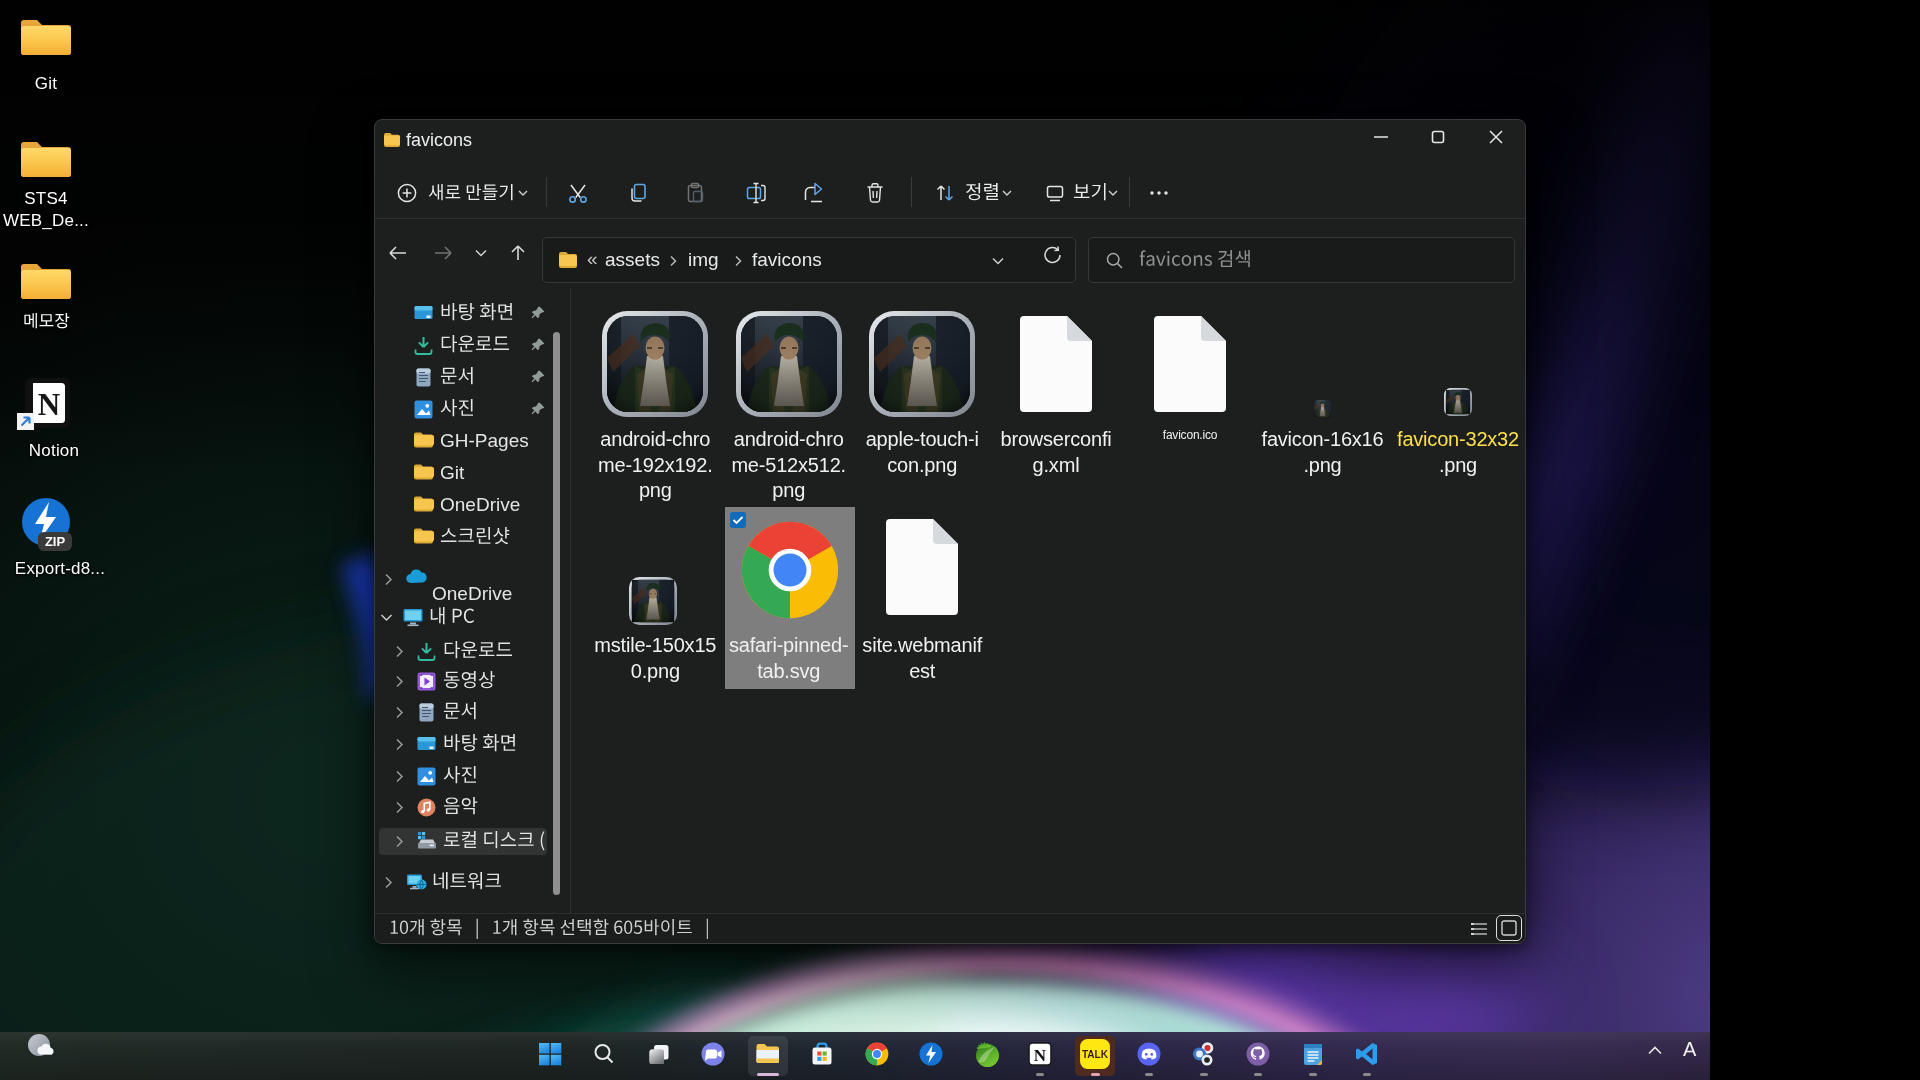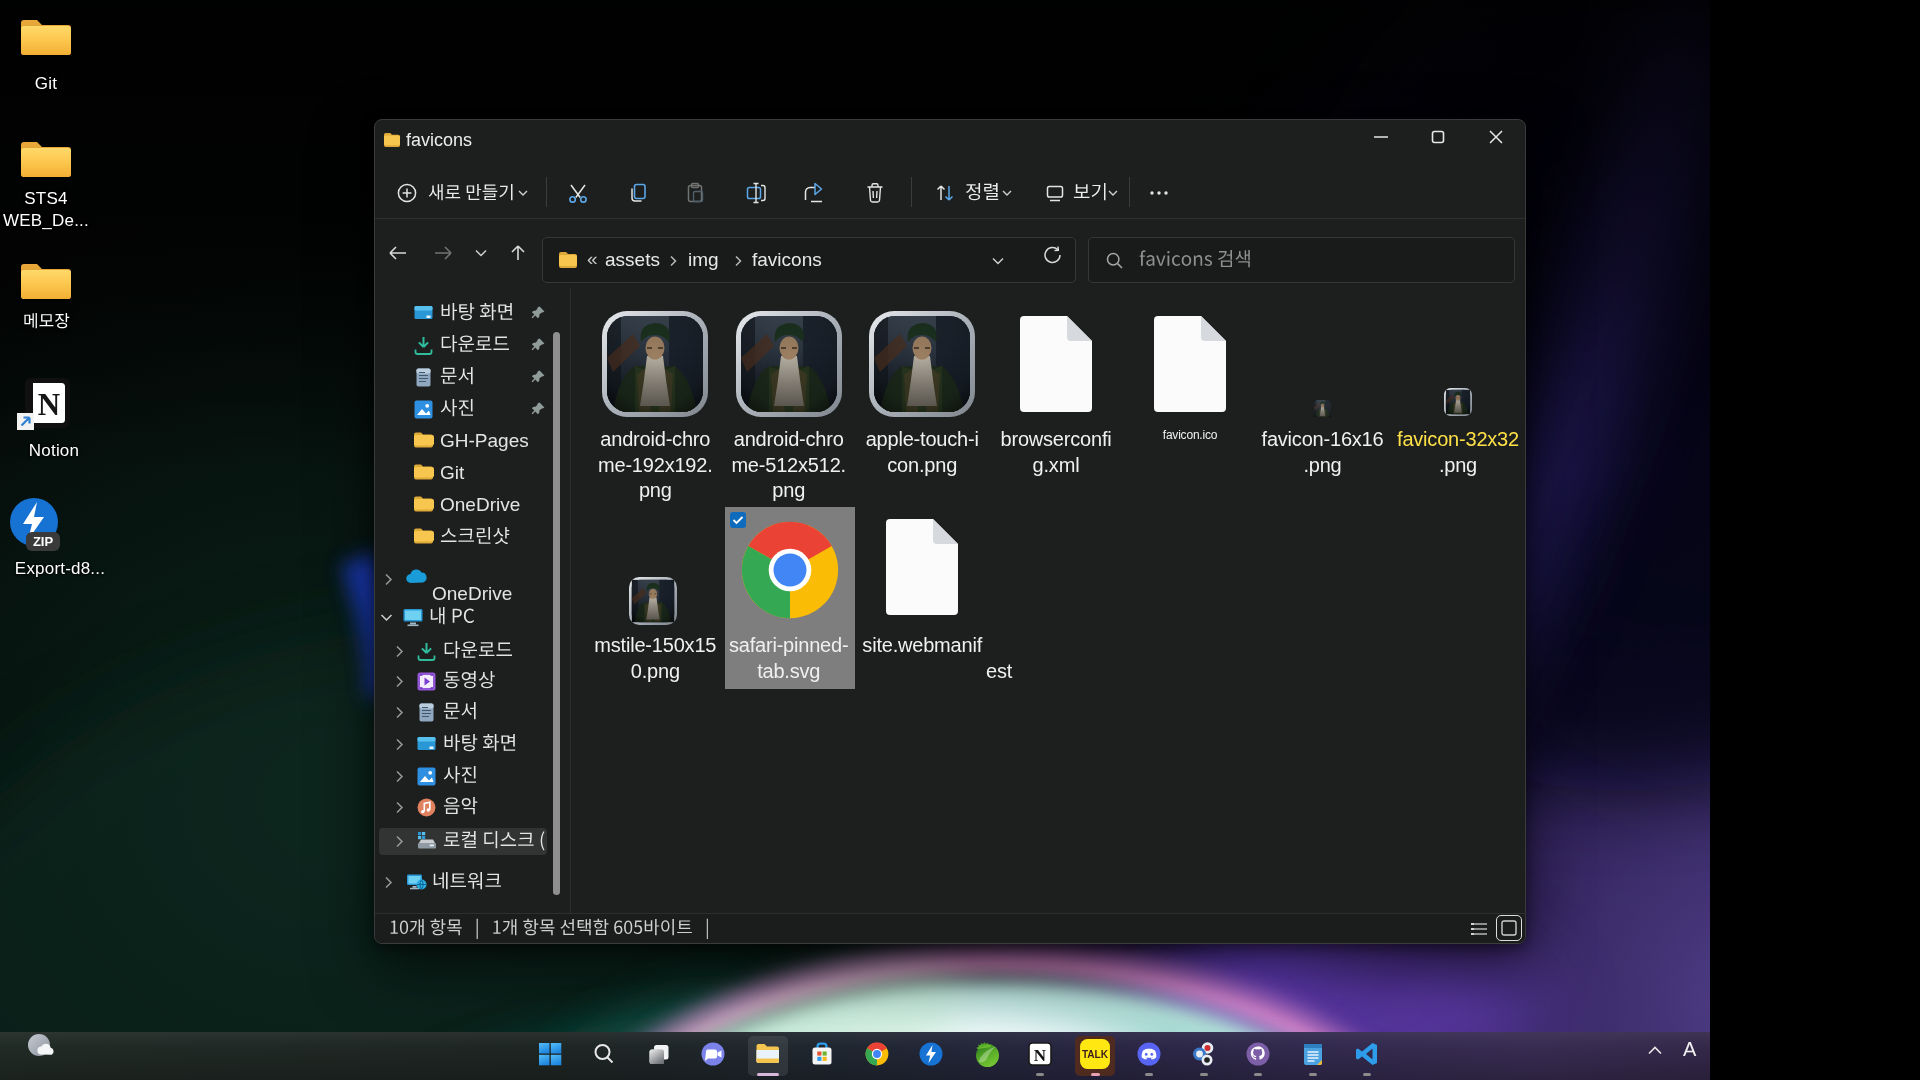--- a/index.html
+++ b/index.html
@@ -121,21 +121,21 @@
         <path d="M1.4 2.7H7.3V12.2H1.4ZM5.9 3.8H2.7V11.0H5.9ZM12.6 0.9H13.9V16.3H12.6ZM6.6 6.7H10.1V7.9H6.6ZM9.5 1.2H10.8V15.5H9.5Z M16.5 13.1H30.4V14.3H16.5ZM22.7 9.2H24.1V13.5H22.7ZM18.1 2.2H28.7V9.4H18.1ZM27.4 3.3H19.5V8.3H27.4Z M35.9 2.6H37.1V3.8Q37.1 5.2 36.5 6.4Q36.0 7.6 35.0 8.5Q34.1 9.4 32.8 9.9L32.1 8.8Q33.2 8.4 34.1 7.6Q35.0 6.9 35.4 5.9Q35.9 4.9 35.9 3.8ZM36.2 2.6H37.3V3.8Q37.3 4.8 37.8 5.7Q38.2 6.6 39.1 7.3Q39.9 8.0 41.0 8.3L40.4 9.5Q39.1 9.0 38.1 8.2Q37.2 7.3 36.7 6.2Q36.2 5.1 36.2 3.8ZM32.5 2.0H40.7V3.2H32.5ZM42.7 0.9H44.1V10.2H42.7ZM43.7 4.8H46.3V6.0H43.7ZM39.2 10.6Q40.7 10.6 41.9 10.9Q43.0 11.3 43.6 11.9Q44.2 12.5 44.2 13.4Q44.2 14.3 43.6 14.9Q43.0 15.6 41.9 15.9Q40.7 16.3 39.2 16.3Q37.6 16.3 36.5 15.9Q35.3 15.6 34.7 14.9Q34.1 14.3 34.1 13.4Q34.1 12.5 34.7 11.9Q35.3 11.3 36.5 10.9Q37.6 10.6 39.2 10.6ZM39.2 11.7Q38.0 11.7 37.2 11.9Q36.4 12.1 35.9 12.5Q35.5 12.9 35.5 13.4Q35.5 14.0 35.9 14.3Q36.4 14.7 37.2 14.9Q38.0 15.1 39.2 15.1Q40.3 15.1 41.1 14.9Q41.9 14.7 42.4 14.3Q42.8 14.0 42.8 13.4Q42.8 12.9 42.4 12.5Q41.9 12.1 41.1 11.9Q40.3 11.7 39.2 11.7Z" fill="#ffffff"></path>
       </svg></div>
     <div class="abs" style="left:16px;top:376px"><svg width="58" height="56" viewBox="0 0 58 56">
 <rect x="9" y="2" width="45" height="50" rx="6" fill="#101010"></rect>
 <path d="M17,7 h28.5 a3.5,3.5 0 0 1 3.5,3.5 v33 a3.5,3.5 0 0 1 -3.5,3.5 H17 Z" fill="#fff"></path>
 <text x="33" y="39" font-family="Liberation Serif,serif" font-weight="bold" font-size="31" fill="#161616" text-anchor="middle">N</text>
 <rect x="1" y="37" width="17" height="17" fill="#f2f2f2"></rect>
 <path d="M5.5,49.5 L13.5,41.5 M13.5,41.5 h-6 M13.5,41.5 v6" stroke="#2f7fd4" stroke-width="2.2" fill="none"></path>
 </svg></div>
     <div class="dlabel" style="left:8px;top:440px;width:92px">Notion</div>
-    <div class="abs" style="left:6px;top:496px"><svg width="56" height="56" viewBox="0 0 56 56">
+    <div class="abs" style="left:18px;top:496px"><svg width="56" height="56" viewBox="0 0 56 56">
 <circle cx="28" cy="26" r="24" fill="#1672d3"></circle>
 <path d="M31,6 L17,28 h9 l-4,16 L38,21 h-10 Z" fill="#fff"></path>
 <rect x="20" y="36" width="34" height="19" rx="6" fill="#3a3a3a"></rect>
 <text x="37" y="50" font-size="13" font-weight="bold" fill="#fff" text-anchor="middle" font-family="Liberation Sans,sans-serif">ZIP</text>
 </svg></div>
     <div class="dlabel" style="left:12px;top:558px;width:96px">Export-d8...</div>
 <div class="abs" style="left:374px;top:119px;width:1152px;height:825px;background:#1d1f1e;border:1px solid #3a3c3b;border-radius:8px;box-shadow:0 24px 60px rgba(0,0,0,.6),0 4px 14px rgba(0,0,0,.45);overflow:hidden">
 
 <svg class="abs" style="left:8px;top:12px" width="18" height="16" viewBox="0 0 20 18">
 <path d="M1,3 a2,2 0 0 1 2,-2 h5 l2,2 h7 a2,2 0 0 1 2,2 v10 a2,2 0 0 1 -2,2 H3 a2,2 0 0 1 -2,-2 Z" fill="#dda937"></path>
@@ -568,21 +568,21 @@
               <use href="#davinci" x="6" y="6" width="94" height="94"></use>
             </svg></div>
           <div class="abs" style="left:509.20000000000005px;top:397px"><svg width="76" height="100" viewBox="0 0 76 100">
               <use href="#docicon"></use>
             </svg></div>
           <div class="abs" style="left:190.3px;top:514px;width:180px;text-align:center;font-size:20px;color:#f0f0f0;letter-spacing:-0.2px">mstile-150x15</div>
           <div class="abs" style="left:190.3px;top:539.5px;width:180px;text-align:center;font-size:20px;color:#f0f0f0;letter-spacing:-0.2px">0.png</div>
           <div class="abs" style="left:323.7px;top:514px;width:180px;text-align:center;font-size:20px;color:#f0f0f0;letter-spacing:-0.2px">safari-pinned-</div>
           <div class="abs" style="left:323.7px;top:539.5px;width:180px;text-align:center;font-size:20px;color:#f0f0f0;letter-spacing:-0.2px">tab.svg</div>
           <div class="abs" style="left:457.20000000000005px;top:514px;width:180px;text-align:center;font-size:20px;color:#f0f0f0;letter-spacing:-0.2px">site.webmanif</div>
-          <div class="abs" style="left:457.20000000000005px;top:539.5px;width:180px;text-align:right;font-size:20px;color:#f0f0f0;letter-spacing:-0.2px">est</div>
+          <div class="abs" style="left:457.20000000000005px;top:539.5px;width:180px;text-align:center;font-size:20px;color:#f0f0f0;letter-spacing:-0.2px">est</div>
         </div>
       </div>
       <div class="abs" style="left:0;top:793px;width:1150px;height:30px;border-top:1px solid #2d2f2e;background:#1b1d1c">
         <div class="abs" style="left:14px;top:4px"><svg width="321" height="22" viewBox="0 0 321 22">
             <path d="M1.6 15.8V14.5H4.5V4.6H2.2V3.6Q3.1 3.4 3.7 3.2Q4.4 3.0 4.9 2.6H6.2V14.5H8.8V15.8Z M15.0 16.1Q13.8 16.1 12.8 15.3Q11.9 14.6 11.4 13.0Q10.9 11.5 10.9 9.2Q10.9 6.9 11.4 5.4Q11.9 3.9 12.8 3.2Q13.8 2.4 15.0 2.4Q16.3 2.4 17.2 3.2Q18.1 3.9 18.6 5.4Q19.1 6.9 19.1 9.2Q19.1 11.5 18.6 13.0Q18.1 14.6 17.2 15.3Q16.3 16.1 15.0 16.1ZM15.0 14.7Q15.7 14.7 16.3 14.2Q16.9 13.6 17.2 12.4Q17.5 11.1 17.5 9.2Q17.5 7.3 17.2 6.1Q16.9 4.8 16.3 4.3Q15.7 3.7 15.0 3.7Q14.3 3.7 13.7 4.3Q13.1 4.8 12.8 6.1Q12.5 7.3 12.5 9.2Q12.5 11.1 12.8 12.4Q13.1 13.6 13.7 14.2Q14.3 14.7 15.0 14.7Z M33.2 1.0H34.7V17.2H33.2ZM30.6 7.5H33.7V8.7H30.6ZM26.4 3.1H27.8Q27.8 4.6 27.5 6.1Q27.2 7.6 26.5 9.0Q25.8 10.4 24.7 11.6Q23.5 12.8 21.7 13.8L20.9 12.7Q22.9 11.5 24.1 10.1Q25.3 8.6 25.9 6.9Q26.4 5.2 26.4 3.3ZM21.5 3.1H26.9V4.3H21.5ZM29.6 1.4H31.0V16.4H29.6Z M52.6 1.0H54.1V11.4H52.6ZM53.7 5.5H56.5V6.7H53.7ZM49.0 11.6Q50.6 11.6 51.8 11.9Q53.0 12.2 53.6 12.9Q54.3 13.5 54.3 14.4Q54.3 15.3 53.6 15.9Q53.0 16.5 51.8 16.9Q50.6 17.2 49.0 17.2Q47.3 17.2 46.2 16.9Q45.0 16.5 44.3 15.9Q43.7 15.3 43.7 14.4Q43.7 13.5 44.3 12.9Q45.0 12.2 46.2 11.9Q47.3 11.6 49.0 11.6ZM49.0 12.7Q47.2 12.7 46.2 13.2Q45.2 13.6 45.2 14.4Q45.2 15.2 46.2 15.6Q47.2 16.1 49.0 16.1Q50.8 16.1 51.8 15.6Q52.8 15.2 52.8 14.4Q52.8 13.6 51.8 13.2Q50.8 12.7 49.0 12.7ZM41.5 2.8H51.1V4.0H41.5ZM46.3 4.8Q47.5 4.8 48.4 5.2Q49.2 5.5 49.7 6.2Q50.2 6.8 50.2 7.7Q50.2 8.6 49.7 9.2Q49.2 9.8 48.4 10.2Q47.5 10.5 46.3 10.5Q45.1 10.5 44.3 10.2Q43.4 9.8 42.9 9.2Q42.4 8.6 42.4 7.7Q42.4 6.8 42.9 6.2Q43.4 5.5 44.3 5.2Q45.1 4.8 46.3 4.8ZM46.3 5.9Q45.2 5.9 44.5 6.4Q43.8 6.9 43.8 7.7Q43.8 8.5 44.5 8.9Q45.2 9.4 46.3 9.4Q47.4 9.4 48.1 8.9Q48.8 8.5 48.8 7.7Q48.8 6.9 48.1 6.4Q47.4 5.9 46.3 5.9ZM45.6 0.8H47.1V3.5H45.6Z M59.9 1.6H70.8V7.2H59.9ZM69.4 2.8H61.4V6.0H69.4ZM58.0 9.2H72.7V10.4H58.0ZM64.6 6.9H66.1V9.7H64.6ZM59.7 12.1H70.9V17.2H69.4V13.3H59.7Z M87.6 20.9V0.8H88.8V20.9Z M104.3 15.8V14.5H107.3V4.6H104.9V3.6Q105.8 3.4 106.5 3.2Q107.1 3.0 107.7 2.6H108.9V14.5H111.6V15.8Z M126.0 1.0H127.4V17.2H126.0ZM123.4 7.5H126.5V8.7H123.4ZM119.2 3.1H120.6Q120.6 4.6 120.3 6.1Q120.0 7.6 119.3 9.0Q118.6 10.4 117.4 11.6Q116.2 12.8 114.5 13.8L113.6 12.7Q115.7 11.5 116.9 10.1Q118.1 8.6 118.6 6.9Q119.2 5.2 119.2 3.3ZM114.3 3.1H119.6V4.3H114.3ZM122.4 1.4H123.8V16.4H122.4Z M145.4 1.0H146.9V11.4H145.4ZM146.4 5.5H149.3V6.7H146.4ZM141.7 11.6Q143.4 11.6 144.6 11.9Q145.8 12.2 146.4 12.9Q147.0 13.5 147.0 14.4Q147.0 15.3 146.4 15.9Q145.8 16.5 144.6 16.9Q143.4 17.2 141.7 17.2Q140.1 17.2 138.9 16.9Q137.7 16.5 137.1 15.9Q136.4 15.3 136.4 14.4Q136.4 13.5 137.1 12.9Q137.7 12.2 138.9 11.9Q140.1 11.6 141.7 11.6ZM141.7 12.7Q139.9 12.7 138.9 13.2Q137.9 13.6 137.9 14.4Q137.9 15.2 138.9 15.6Q139.9 16.1 141.7 16.1Q143.5 16.1 144.5 15.6Q145.6 15.2 145.6 14.4Q145.6 13.6 144.5 13.2Q143.5 12.7 141.7 12.7ZM134.3 2.8H143.9V4.0H134.3ZM139.1 4.8Q140.2 4.8 141.1 5.2Q142.0 5.5 142.5 6.2Q143.0 6.8 143.0 7.7Q143.0 8.6 142.5 9.2Q142.0 9.8 141.1 10.2Q140.2 10.5 139.1 10.5Q137.9 10.5 137.0 10.2Q136.2 9.8 135.7 9.2Q135.2 8.6 135.2 7.7Q135.2 6.8 135.7 6.2Q136.2 5.5 137.0 5.2Q137.9 4.8 139.1 4.8ZM139.1 5.9Q138.0 5.9 137.3 6.4Q136.6 6.9 136.6 7.7Q136.6 8.5 137.3 8.9Q138.0 9.4 139.1 9.4Q140.2 9.4 140.8 8.9Q141.5 8.5 141.5 7.7Q141.5 6.9 140.8 6.4Q140.2 5.9 139.1 5.9ZM138.3 0.8H139.8V3.5H138.3Z M152.7 1.6H163.6V7.2H152.7ZM162.1 2.8H154.1V6.0H162.1ZM150.8 9.2H165.5V10.4H150.8ZM157.4 6.9H158.9V9.7H157.4ZM152.4 12.1H163.7V17.2H162.2V13.3H152.4Z M179.7 4.8H183.8V6.0H179.7ZM175.5 1.9H176.7V3.9Q176.7 5.5 176.1 6.9Q175.6 8.2 174.5 9.3Q173.5 10.3 172.2 10.8L171.4 9.6Q172.3 9.3 173.1 8.7Q173.8 8.1 174.3 7.4Q174.9 6.6 175.2 5.8Q175.5 4.9 175.5 3.9ZM175.7 1.9H176.9V4.0Q176.9 4.8 177.2 5.7Q177.5 6.5 178.0 7.2Q178.6 7.9 179.3 8.4Q180.0 8.9 180.9 9.3L180.1 10.4Q178.8 9.9 177.8 9.0Q176.8 8.0 176.3 6.7Q175.7 5.5 175.7 4.0ZM183.3 1.0H184.8V13.1H183.3ZM174.3 15.7H185.1V16.9H174.3ZM174.3 11.8H175.8V16.2H174.3Z M188.6 8.7H189.7Q191.0 8.7 191.9 8.7Q192.9 8.7 193.8 8.6Q194.7 8.5 195.6 8.3L195.7 9.5Q194.8 9.7 193.9 9.8Q193.0 9.9 192.0 10.0Q191.0 10.0 189.7 10.0H188.6ZM188.6 2.1H194.9V3.4H190.1V9.4H188.6ZM189.6 5.4H194.7V6.6H189.6ZM200.2 1.0H201.7V10.8H200.2ZM197.6 5.2H200.7V6.4H197.6ZM196.6 1.3H198.0V10.7H196.6ZM190.7 11.7H201.7V17.2H200.2V12.9H190.7Z M215.6 1.0H217.1V10.8H215.6ZM216.7 5.3H219.5V6.5H216.7ZM206.9 11.7H217.1V17.0H206.9ZM215.7 12.9H208.4V15.8H215.7ZM204.5 2.7H214.1V3.9H204.5ZM209.3 4.7Q210.5 4.7 211.4 5.1Q212.3 5.4 212.7 6.1Q213.2 6.7 213.2 7.6Q213.2 8.5 212.7 9.1Q212.3 9.8 211.4 10.1Q210.5 10.5 209.3 10.5Q208.2 10.5 207.3 10.1Q206.4 9.8 205.9 9.1Q205.4 8.5 205.4 7.6Q205.4 6.7 205.9 6.1Q206.4 5.4 207.3 5.1Q208.2 4.7 209.3 4.7ZM209.3 5.9Q208.2 5.9 207.5 6.3Q206.9 6.8 206.9 7.6Q206.9 8.4 207.5 8.9Q208.2 9.4 209.3 9.4Q210.4 9.4 211.1 8.9Q211.8 8.4 211.8 7.6Q211.8 6.8 211.1 6.3Q210.5 5.9 209.3 5.9ZM208.6 0.8H210.1V3.3H208.6Z M229.6 16.1Q228.7 16.1 227.9 15.7Q227.1 15.3 226.5 14.4Q225.9 13.6 225.5 12.4Q225.2 11.2 225.2 9.5Q225.2 7.6 225.6 6.2Q226.0 4.9 226.7 4.0Q227.4 3.2 228.2 2.8Q229.1 2.4 230.1 2.4Q231.1 2.4 231.9 2.8Q232.6 3.2 233.2 3.8L232.2 4.8Q231.9 4.3 231.3 4.0Q230.7 3.8 230.1 3.8Q229.2 3.8 228.4 4.3Q227.7 4.9 227.2 6.1Q226.7 7.4 226.7 9.5Q226.7 11.2 227.1 12.4Q227.4 13.6 228.1 14.2Q228.7 14.8 229.6 14.8Q230.3 14.8 230.8 14.4Q231.2 14.0 231.5 13.3Q231.8 12.7 231.8 11.8Q231.8 10.9 231.6 10.2Q231.3 9.6 230.8 9.2Q230.3 8.9 229.5 8.9Q228.8 8.9 228.1 9.3Q227.4 9.7 226.7 10.7L226.6 9.4Q227.1 8.8 227.6 8.5Q228.1 8.1 228.6 7.9Q229.2 7.7 229.7 7.7Q230.8 7.7 231.7 8.1Q232.5 8.6 232.9 9.5Q233.4 10.4 233.4 11.8Q233.4 13.1 232.9 14.0Q232.4 15.0 231.5 15.5Q230.7 16.1 229.6 16.1Z M239.2 16.1Q237.9 16.1 237.0 15.3Q236.1 14.6 235.6 13.0Q235.1 11.5 235.1 9.2Q235.1 6.9 235.6 5.4Q236.1 3.9 237.0 3.2Q237.9 2.4 239.2 2.4Q240.4 2.4 241.4 3.2Q242.3 3.9 242.8 5.4Q243.3 6.9 243.3 9.2Q243.3 11.5 242.8 13.0Q242.3 14.6 241.4 15.3Q240.4 16.1 239.2 16.1ZM239.2 14.7Q239.9 14.7 240.5 14.2Q241.1 13.6 241.4 12.4Q241.7 11.1 241.7 9.2Q241.7 7.3 241.4 6.1Q241.1 4.8 240.5 4.3Q239.9 3.7 239.2 3.7Q238.4 3.7 237.9 4.3Q237.3 4.8 237.0 6.1Q236.7 7.3 236.7 9.2Q236.7 11.1 237.0 12.4Q237.3 13.6 237.9 14.2Q238.4 14.7 239.2 14.7Z M248.9 16.1Q247.9 16.1 247.1 15.8Q246.3 15.6 245.7 15.2Q245.1 14.8 244.7 14.3L245.5 13.2Q245.9 13.6 246.3 14.0Q246.8 14.3 247.4 14.5Q248.0 14.7 248.7 14.7Q249.5 14.7 250.1 14.3Q250.8 13.9 251.2 13.2Q251.5 12.5 251.5 11.6Q251.5 10.2 250.8 9.4Q250.0 8.6 248.8 8.6Q248.1 8.6 247.7 8.8Q247.2 9.0 246.6 9.4L245.7 8.8L246.2 2.6H252.6V4.1H247.6L247.2 7.9Q247.7 7.6 248.2 7.5Q248.6 7.3 249.2 7.3Q250.3 7.3 251.2 7.8Q252.1 8.2 252.7 9.2Q253.2 10.1 253.2 11.6Q253.2 13.0 252.6 14.0Q252.0 15.0 251.0 15.5Q250.0 16.1 248.9 16.1Z M266.1 1.0H267.6V17.2H266.1ZM267.2 7.4H270.2V8.6H267.2ZM255.7 2.3H257.2V6.6H261.8V2.3H263.3V13.3H255.7ZM257.2 7.8V12.1H261.8V7.8Z M283.4 1.0H284.9V17.3H283.4ZM276.4 2.2Q277.6 2.2 278.5 2.9Q279.4 3.6 279.9 4.9Q280.5 6.2 280.5 7.9Q280.5 9.6 279.9 10.9Q279.4 12.2 278.5 12.9Q277.6 13.6 276.4 13.6Q275.1 13.6 274.2 12.9Q273.3 12.2 272.7 10.9Q272.2 9.6 272.2 7.9Q272.2 6.2 272.7 4.9Q273.3 3.6 274.2 2.9Q275.1 2.2 276.4 2.2ZM276.4 3.5Q275.5 3.5 274.9 4.1Q274.3 4.6 274.0 5.6Q273.7 6.6 273.7 7.9Q273.7 9.2 274.0 10.2Q274.3 11.2 274.9 11.7Q275.5 12.2 276.4 12.2Q277.1 12.2 277.7 11.7Q278.4 11.2 278.7 10.2Q279.0 9.2 279.0 7.9Q279.0 6.6 278.7 5.6Q278.4 4.6 277.7 4.1Q277.1 3.5 276.4 3.5Z M290.1 9.7H301.2V10.9H290.1ZM288.2 13.9H302.9V15.1H288.2ZM290.1 2.4H301.1V3.6H291.6V10.1H290.1ZM291.1 6.0H300.7V7.2H291.1Z M317.8 20.9V0.8H318.9V20.9Z" fill="#cfd1d0"></path>
           </svg></div>
 <svg class="abs" style="left:1092px;top:3px" width="24" height="24" viewBox="0 0 24 24">
           <path d="M4,7 h16 M4,12 h16 M4,17 h16" stroke="#b5b7b6" stroke-width="1.6"></path>
           <path d="M4,7 h3 M4,12 h3 M4,17 h3" stroke="#e8e8e8" stroke-width="1.6"></path>
         </svg>

